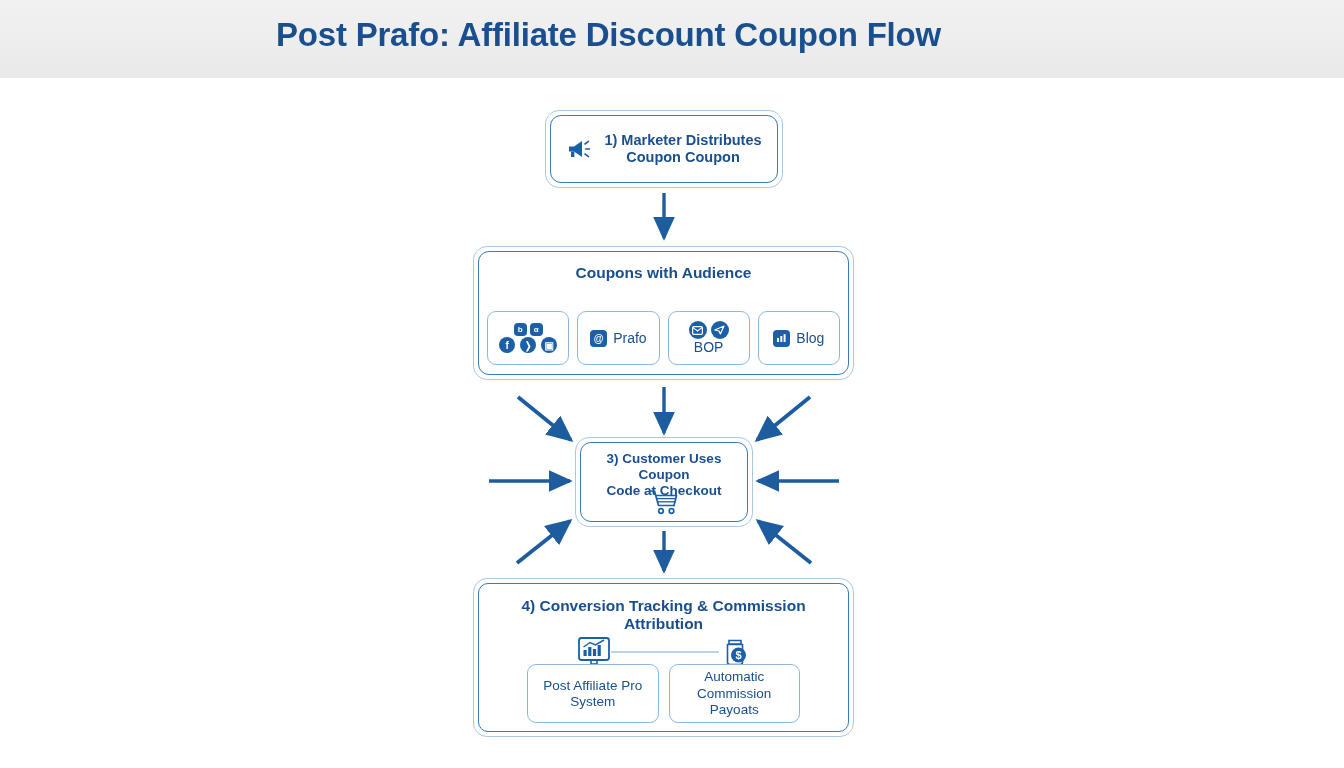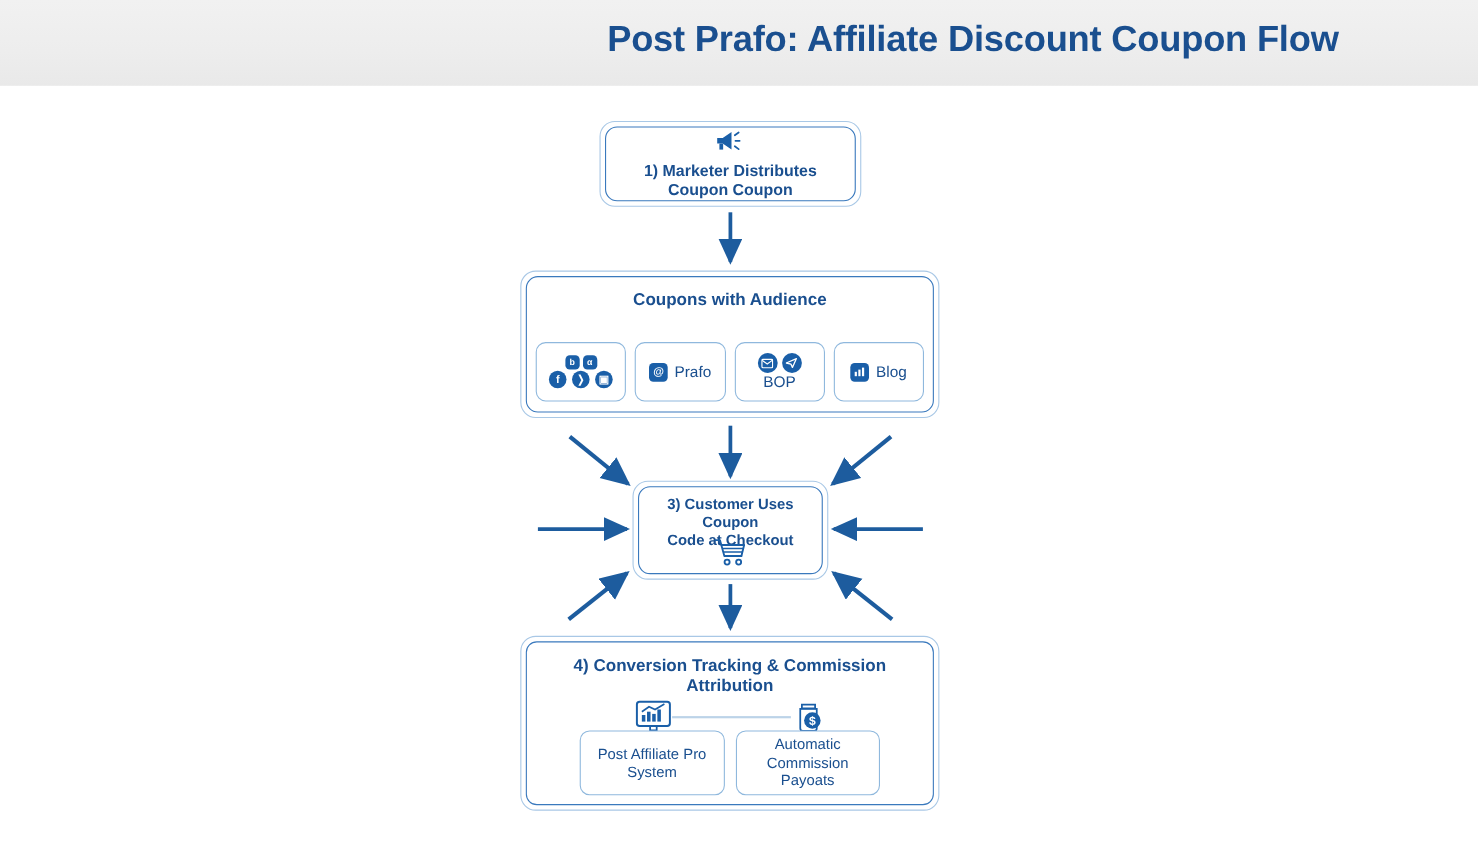--- a/index.html
+++ b/index.html
@@ -18,21 +18,21 @@
 
   
   #header-band {
     position: absolute; left: 0; top: 0;
     width: 1344px; height: 78px;
     background: linear-gradient(180deg,#f1f1f1 0%, #ededed 60%, #e9e9e9 100%);
   }
   #page-title {
     position: absolute; left: 0; top: 16px;
     width: 1217px;
-    text-align: right;
+    text-align: center;
     font-size: 33px;
     font-weight: bold;
     letter-spacing: -0.2px;
     color: #1a4f8f;
   }
 
   
   .card {
     position: absolute;
     border: 1.6px solid #a9c8e6;
@@ -49,21 +49,21 @@
   }
   .card-title {
     color: #1a4f8f;
     font-weight: bold;
     text-align: center;
     line-height: 1.18;
   }
 
   
   #box1 { left: 545px; top: 110px; width: 238px; height: 78px; }
-  #box1 .inner { display: flex; align-items: center; justify-content: center; gap: 8px; flex-direction: column; }
+  #box1 .inner { display: flex; align-items: center; justify-content: center; gap: 8px; }
   #box1 .card-title { font-size: 14.5px; font-weight: bold; }
   .megaphone { width: 30px; height: 24px; flex: 0 0 auto; }
 
   
   #box2 { left: 473px; top: 246px; width: 381px; height: 134px; }
   #box2 .inner { padding-top: 12px; }
   #box2 .card-title { font-size: 15.5px; }
   #chan-row {
     position: absolute; left: 8px; right: 8px; bottom: 9px;
     display: flex; gap: 8px; justify-content: space-between;

